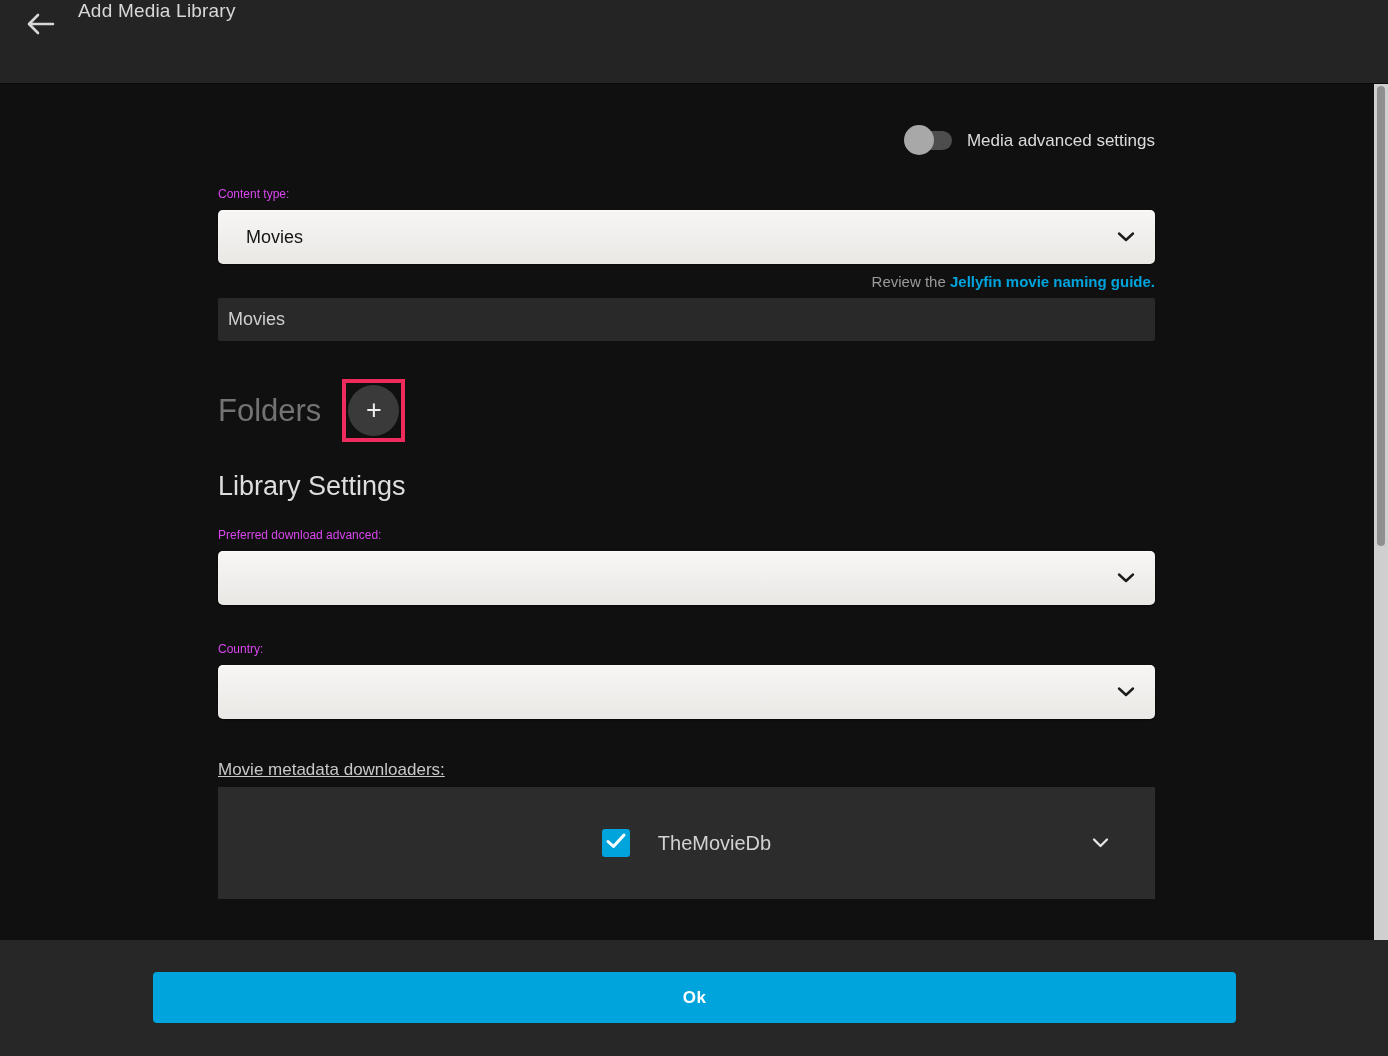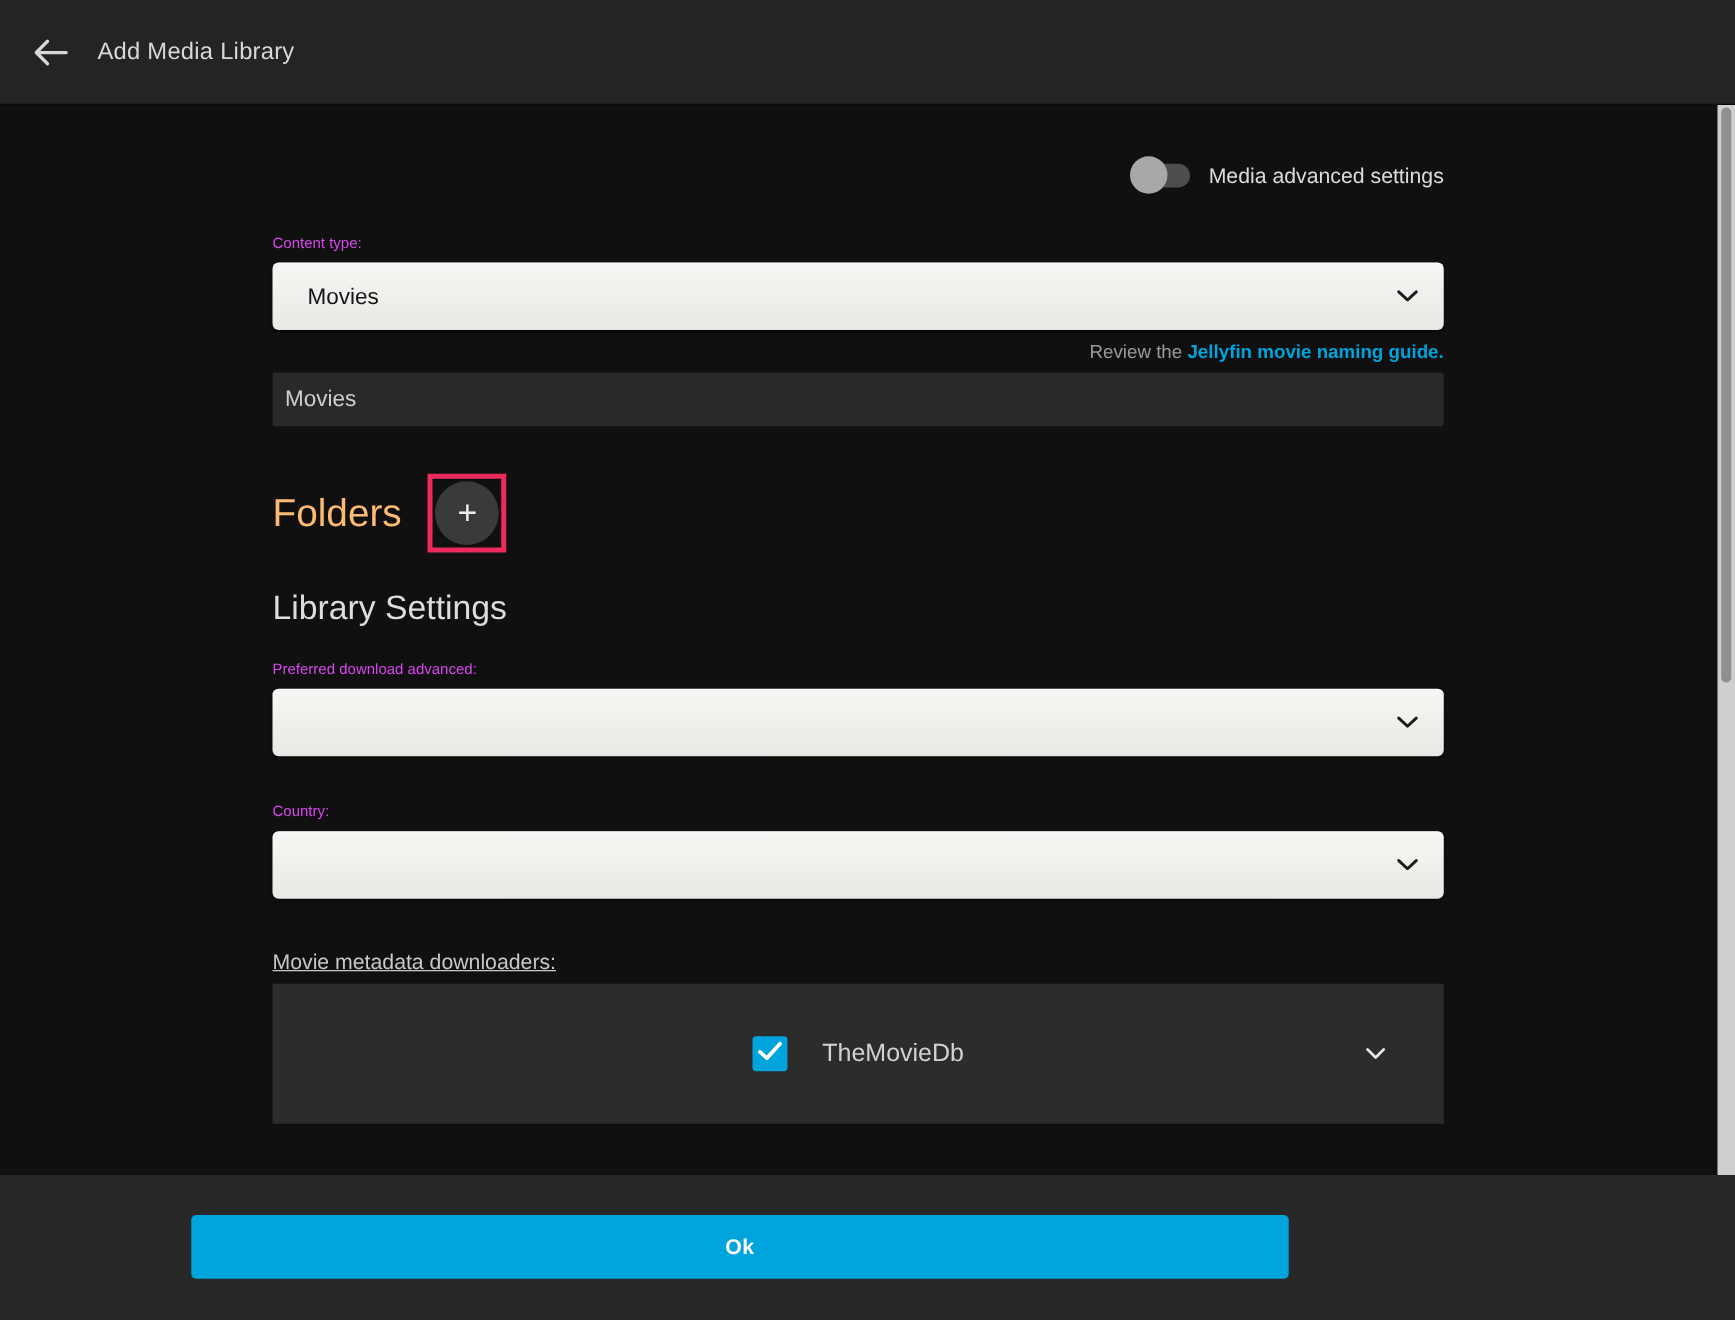--- a/index.html
+++ b/index.html
@@ -8,21 +8,21 @@
     position:relative;
     background:#101010;
     font-family:"Liberation Sans", sans-serif;
     overflow:hidden;
   }
 
   
   .header {
     position:absolute; top:0; left:0; right:0; height:84px;
     background:#242424; border-bottom:1px solid #0a0a0a;
-    display:flex; align-items:center; z-index:20;
+    display:flex; z-index:20;
   }
   .back-btn {
     width:48px; height:48px; margin-left:16px;
     display:flex; align-items:center; justify-content:center;
     color:#d8d8d8; cursor:pointer;
   }
   .header-title { color:#d8d8d8; font-size:19px; margin-left:14px; letter-spacing:.2px; }
 
   
   .content { position:absolute; top:84px; left:0; right:14px; bottom:0; }
@@ -59,21 +59,21 @@
 
   .text-input {
     margin-top:8px; display:block; width:100%; height:43px;
     background:#292929; border:none; outline:none; border-radius:2px;
     color:#cfcfcf; font-size:18px; padding-left:10px;
     font-family:"Liberation Sans", sans-serif;
   }
 
   
   .folders-row { margin-top:38px; display:flex; align-items:center; }
-  .h1 { font-size:31px; font-weight:400; color:#fdba74; }
+  .h1 { font-size:31px; font-weight:400; color:#737373; }
   .plus-highlight {
     margin-left:21px; width:63px; height:63px;
     border:4px solid #ef2b5e;
     display:flex; align-items:center; justify-content:center;
   }
   .plus-btn {
     width:51px; height:51px; border-radius:50%; background:#3a3a3a;
     color:#efefef; font-size:27px; font-weight:300; line-height:1;
     display:flex; align-items:center; justify-content:center; cursor:pointer;
   }
@@ -89,21 +89,21 @@
   .checkbox {
     width:28px; height:28px; border-radius:3px; background:#00a4dc;
     display:flex; align-items:center; justify-content:center; cursor:pointer; flex:none;
   }
   .downloader-name { margin-left:28px; color:#d2d2d2; font-size:20px; }
   .card-chev { position:absolute; right:46px; top:50%; transform:translateY(-50%); display:flex; cursor:pointer; }
 
   
   .bottom-bar { position:absolute; left:0; right:0; bottom:0; height:116px; background:#272727; z-index:30; }
   .ok-btn {
-    position:absolute; left:153px; top:32px; width:878px; height:51px;
+    position:absolute; left:153px; top:32px; width:1083px; height:51px;
     background:#00a4dc; border:none; border-radius:4px;
     color:#ffffff; font-size:17px; font-weight:bold; letter-spacing:.5px;
     font-family:"Liberation Sans", sans-serif; cursor:pointer;
   }
 
   
   .scrollbar { position:absolute; top:84px; right:0; width:14px; height:856px; background:#cfcfcf; z-index:25; }
   .scroll-thumb { position:absolute; top:2px; left:3px; width:8px; height:460px; background:#8f8f8f; border-radius:4px; cursor:pointer; }
 </style>
 </head>

